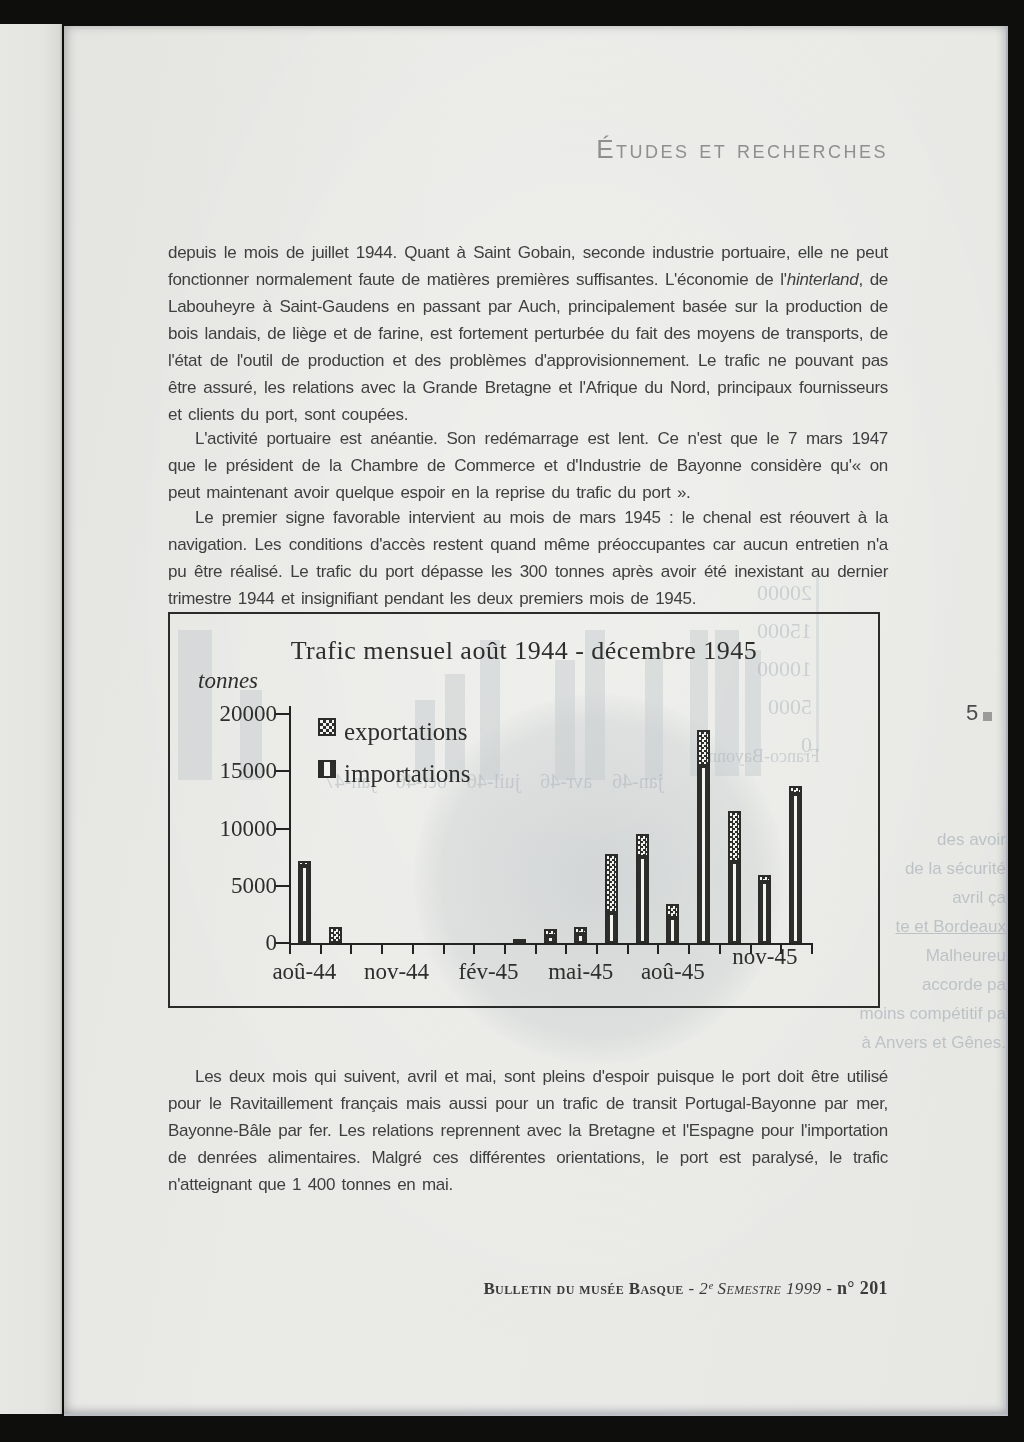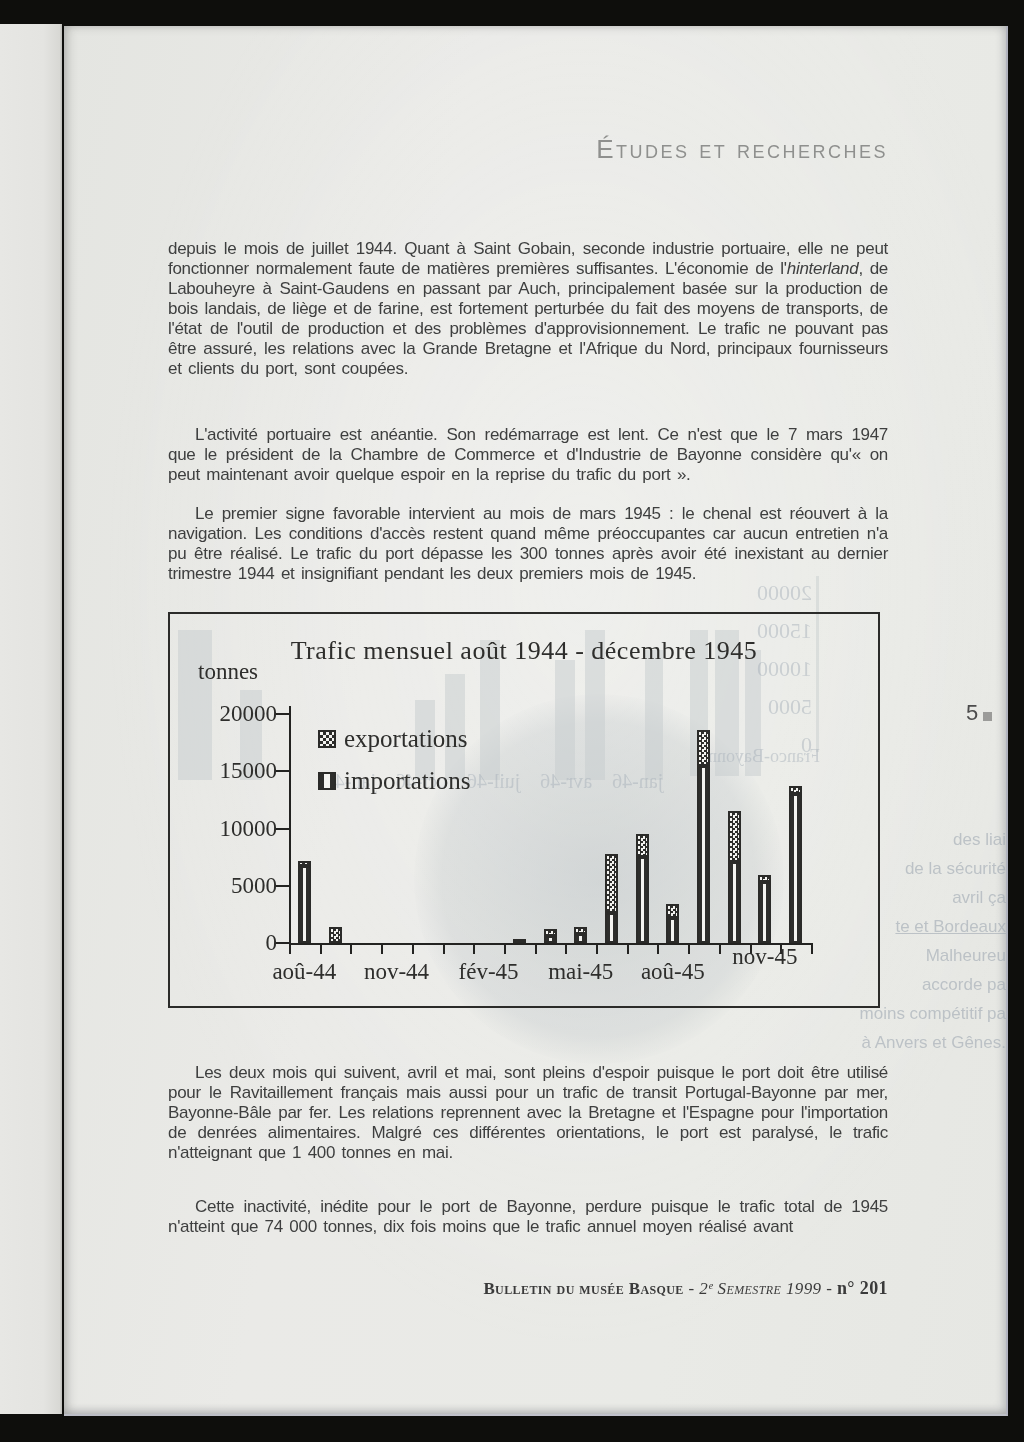--- a/index.html
+++ b/index.html
@@ -32,42 +32,42 @@
     font-family:"Liberation Serif",serif;font-size:17px;color:#3a3a3a;letter-spacing:.4px;
   }
   .f-title{font-variant:small-caps;font-weight:700;}
   .f-issue{font-variant:small-caps;font-style:italic;font-weight:400;}
   .f-number{font-weight:700;font-size:18px;}
   .folio{position:absolute;left:902px;top:674px;font-size:22px;color:#4c4c4c;}
   .folio .sq{display:inline-block;width:9px;height:9px;background:#9b9b99;margin-left:5px;transform:translateY(1px);}
   
   .para{
     position:absolute;left:104px;width:720px;
-    text-align:justify;font-size:17px;line-height:20px;
+    text-align:justify;font-size:17px;line-height:27px;
     letter-spacing:-.3px;word-spacing:2px;color:#3e3f3f;
   }
   .indent{text-indent:27px;}
   .ital{font-style:italic;}
   
   .chart{
     position:absolute;left:104px;top:586px;width:712px;height:396px;
     border:2px solid #2b2b29;box-sizing:border-box;
     font-family:"Liberation Serif",serif;color:#2e2e2c;
   }
   .chart-title{position:absolute;left:0;top:22px;width:100%;text-align:center;font-size:26px;letter-spacing:.5px;}
-  .tonnes{position:absolute;left:28px;top:45px;font-size:23px;}
+  .tonnes{position:absolute;left:28px;top:54px;font-size:23px;font-style:italic;}
   #plot{position:absolute;left:0;top:0;width:100%;height:100%;}
   .ax{position:absolute;background:#232321;}
   .ylab{position:absolute;text-align:right;font-size:23px;line-height:28px;}
   .xlab{position:absolute;text-align:center;font-size:23px;}
   .seg{position:absolute;box-sizing:border-box;border:2px solid #2b2b29;}
   .seg.imp{background:linear-gradient(90deg,#2e2e2c 0 30%,#f4f4f1 30% 70%,#2e2e2c 70% 100%);}
   .seg.exp{background-color:#f4f4f1;background-image:repeating-conic-gradient(#2e2e2c 0 25%,#f4f4f1 0 50%);background-size:5px 5px;}
   .legend{position:absolute;left:148px;top:104px;}
-  .legend-row{display:flex;align-items:center;height:42px;}
+  .legend-row{display:flex;height:42px;}
   .swatch{width:18px;height:18px;box-sizing:border-box;border:2px solid #2b2b29;margin-right:8px;}
   .swatch.exp{background-color:#f4f4f1;background-image:repeating-conic-gradient(#2e2e2c 0 25%,#f4f4f1 0 50%);background-size:6px 6px;}
   .swatch.imp{background:linear-gradient(90deg,#2e2e2c 0 30%,#f4f4f1 30% 70%,#2e2e2c 70% 100%);}
   .legend-label{font-size:25px;}
   
   #ghosts{position:absolute;left:0;top:0;width:942px;height:1388px;pointer-events:none;}
   .gbar{position:absolute;background:#c6cbcd;opacity:.5;}
   .gcircle{
     position:absolute;left:350px;top:668px;width:370px;height:370px;border-radius:50%;
     background:radial-gradient(circle,rgba(178,186,190,.45) 0%,rgba(178,186,190,.25) 60%,rgba(178,186,190,0) 72%);
@@ -99,21 +99,21 @@
       <div class="gbar" style="left: 651px; top: 604px; width: 24px; height: 146px;"></div>
       <div class="gbar" style="left: 681px; top: 624px; width: 16px; height: 126px;"></div>
       <div class="gbar" style="left: 752px; top: 550px; width: 3px; height: 176px; opacity: 0.45;"></div>
       <div class="gmir glab" style="left: 648px; top: 554px; width: 100px;">20000</div>
       <div class="gmir glab" style="left: 648px; top: 592px; width: 100px;">15000</div>
       <div class="gmir glab" style="left: 648px; top: 630px; width: 100px;">10000</div>
       <div class="gmir glab" style="left: 648px; top: 668px; width: 100px;">5000</div>
       <div class="gmir glab" style="left: 648px; top: 706px; width: 100px;">0</div>
       <div class="gmir gmonths" style="left: 140px; top: 744px; width: 580px;">jan-46    avr-46    juil-46    oct-46    jan-47</div>
       <div class="gmir gcap" style="left: 556px; top: 720px; width: 200px;">Franco-Bayonne</div>
-      <div class="gfrag" style="top: 804px;">des liai</div>
+      <div class="gfrag" style="top: 804px;">des avoir</div>
       <div class="gfrag" style="top: 833px;">de la sécurité</div>
       <div class="gfrag" style="top: 862px;">avril ça</div>
       <div class="gfrag" style="top: 891px; text-decoration: underline;">te et Bordeaux</div>
       <div class="gfrag" style="top: 920px;">Malheureu</div>
       <div class="gfrag" style="top: 949px;">accorde pa</div>
       <div class="gfrag" style="top: 978px;">moins compétitif pa</div>
       <div class="gfrag" style="top: 1007px;">à Anvers et Gênes.</div>
     </div>
 
   <div class="running-header">Études et recherches</div>
@@ -194,21 +194,20 @@
       </div>
       <div class="legend-row">
         <span class="swatch imp"></span>
         <span class="legend-label">importations</span>
       </div>
     </div>
   </div>
 
   <p class="para indent" style="top:1020px;">Les deux mois qui suivent, avril et mai, sont pleins d'espoir puisque le port doit être utilisé pour le Ravitaillement français mais aussi pour un trafic de transit Portugal-Bayonne par mer, Bayonne-Bâle par fer. Les relations reprennent avec la Bretagne et l'Espagne pour l'importation de denrées alimentaires. Malgré ces différentes orientations, le port est paralysé, le trafic n'atteignant que 1 400 tonnes en mai.</p>
 
-  <p class="para indent" style="top:1154px;">Cette inactivité, inédite pour le port de Bayonne, perdure puisque le trafic total de 1945 n'atteint que 74 000 tonnes, dix fois moins que le trafic annuel moyen réalisé avant</p>
 
   <div class="footer">
     <span class="f-title">Bulletin du musée Basque</span><span> - </span><span class="f-issue">2ᵉ Semestre 1999</span><span> - </span><span class="f-number">n° 201</span>
   </div>
 
   <div class="folio"><span>5</span><span class="sq"></span></div>
 
 </div>
 
 </body></html>

